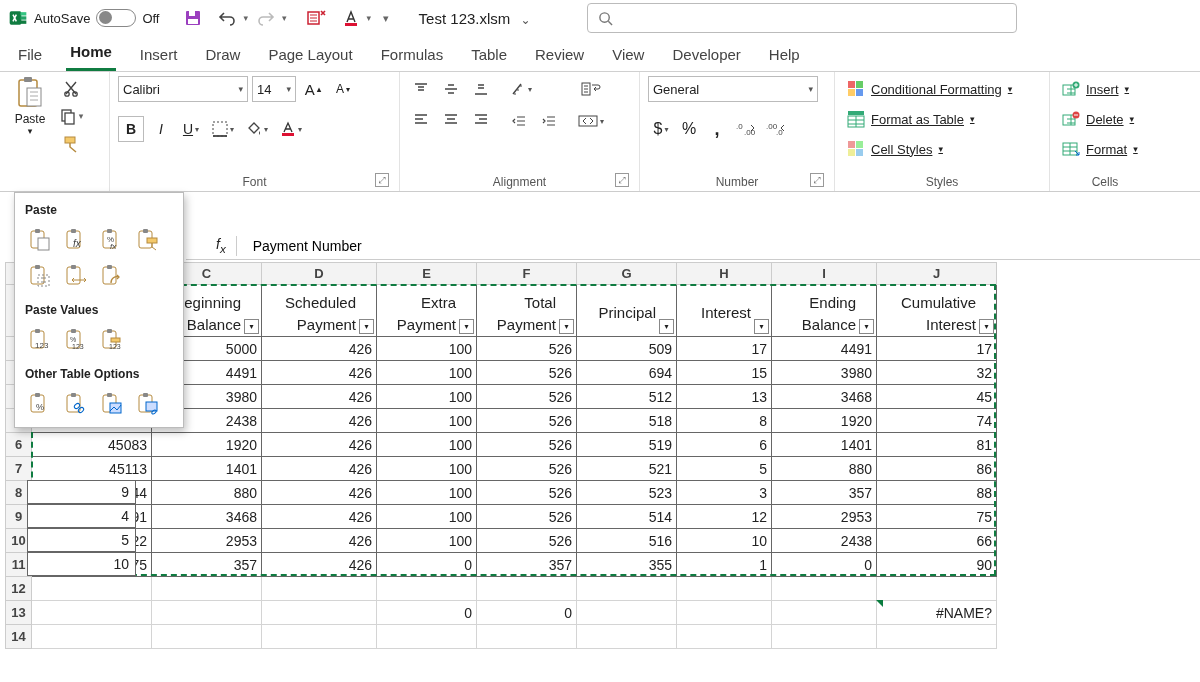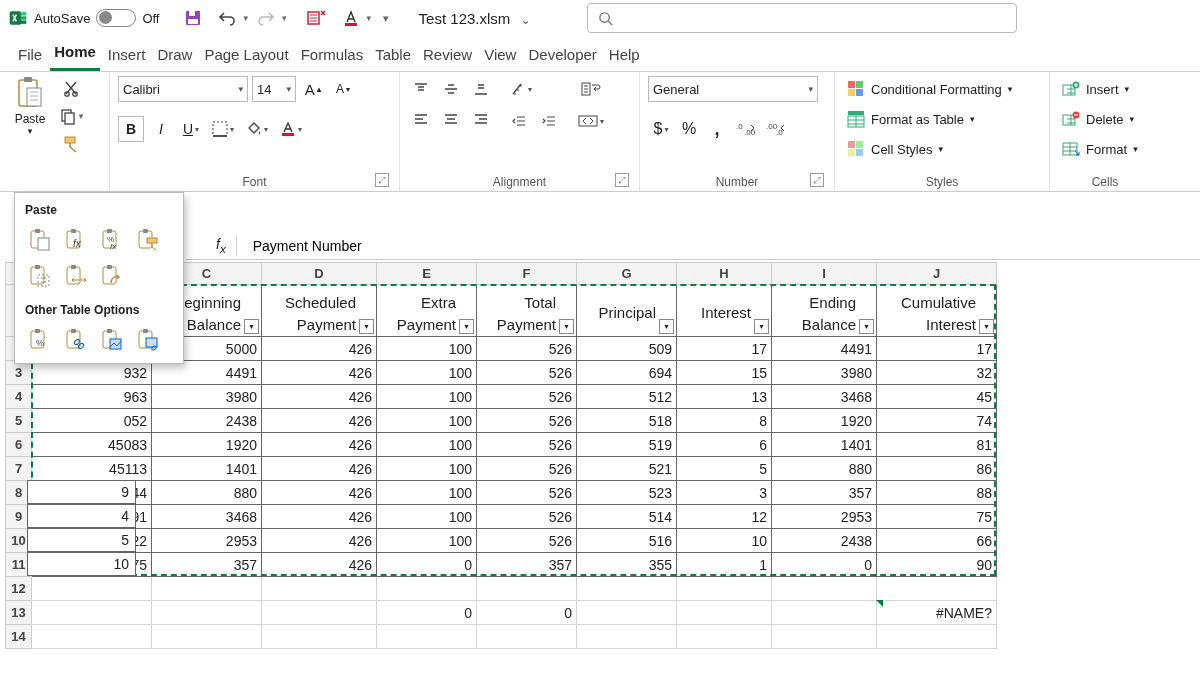--- a/index.html
+++ b/index.html
@@ -14,21 +14,21 @@
 .qat { display: flex; align-items: center; gap: 2px; margin-left: 12px; }
 .qat-btn { width: 32px; height: 28px; display: flex; align-items: center; justify-content: center; background: transparent; border: none; cursor: pointer; }
 .qat-sep { width: 10px; }
 .chev { font-size: 9px; color: #666; margin-left: -2px; }
 .filename { margin-left: 24px; font-size: 15px; color: #222; }
 .filename .chev2 { font-size: 12px; color: #555; margin-left: 6px; }
 .search-box { margin-left: 50px; flex: 0 0 430px; height: 30px; border: 1px solid #bbb; border-radius: 4px; display: flex; align-items: center; padding: 0 10px; gap: 8px; color: #666; }
 .search-box input { border: none; outline: none; flex: 1; font-size: 14px; color: #444; }
 
 
-.tabs { display: flex; align-items: flex-end; height: 36px; padding: 0 14px; gap: 4px; border-bottom: 1px solid #d0d0d0; }
+.tabs { display: flex; align-items: flex-end; height: 36px; padding: 0 14px; gap: 20px; border-bottom: 1px solid #d0d0d0; }
 .tab { font-size: 15px; color: #444; padding: 6px 4px 8px; cursor: pointer; }
 .tab.active { font-weight: 600; border-bottom: 3px solid #107c41; color: #222; }
 
 
 .ribbon { display: flex; height: 120px; border-bottom: 1px solid #ccc; background: #fff; }
 .group { display: flex; flex-direction: column; padding: 4px 8px 2px; border-right: 1px solid #e3e3e3; position: relative; }
 .group-body { flex: 1; display: flex; align-items: flex-start; gap: 6px; }
 .group-label { text-align: center; font-size: 12px; color: #555; padding-top: 2px; position: relative; }
 .launcher { position: absolute; right: 2px; bottom: 2px; width: 14px; height: 14px; border: 1px solid #999; font-size: 9px; display: flex; align-items: center; justify-content: center; color: #666; }
 
@@ -51,21 +51,21 @@
 .rbtn .dd { font-size: 8px; color: #555; }
 
 .align-grid { display: grid; grid-template-columns: repeat(3, 26px); grid-gap: 4px; }
 .align-extra { display: flex; flex-direction: column; gap: 6px; margin-left: 6px; }
 .hstack { display: flex; gap: 4px; align-items: center; }
 
 .num-combo { width: 170px; }
 .num-row2 { display: flex; gap: 2px; margin-top: 8px; }
 
 .styles-col { display: flex; flex-direction: column; gap: 4px; }
-.style-btn { display: flex; align-items: center; gap: 6px; height: 26px; padding: 0 4px; cursor: pointer; font-size: 13px; }
+.style-btn { display: flex; align-items: center; gap: 6px; height: 26px; padding: 0 4px; cursor: pointer; font-size: 13px; text-decoration: underline; }
 .style-btn .dd { font-size: 9px; }
 
 .cells-col { display: flex; flex-direction: column; gap: 4px; }
 
 
 .paste-panel { position: absolute; left: 14px; top: 192px; width: 170px; background: #fff; border: 1px solid #bbb; box-shadow: 2px 4px 8px rgba(0,0,0,0.25); z-index: 100; padding: 6px 4px 0; }
 .paste-panel h4 { font-size: 12px; font-weight: 700; padding: 4px 6px; color: #222; }
 .paste-opts { display: flex; flex-wrap: wrap; gap: 6px; padding: 4px 6px 8px; }
 .paste-opt { width: 30px; height: 30px; display: flex; align-items: center; justify-content: center; cursor: pointer; border: 1px solid transparent; }
 .paste-special { border-top: 1px solid #ddd; padding: 8px 10px; font-size: 13px; cursor: pointer; }
@@ -500,20 +500,46 @@
           <rect x="3" y="3" width="13" height="17" rx="2" fill="#fff" stroke="#b58a3f"></rect>
           <rect x="7" y="1" width="5" height="4" rx="1" fill="#888"></rect>
           <path d="M10 14l-2 2 2 2M20 14l2 2-2 2M8 16h14" stroke="#b58a3f" fill="none"></path>
         </svg>
       </div>
     <div class="paste-opt">
         <svg width="24" height="24" viewBox="0 0 24 24">
           <rect x="3" y="3" width="13" height="17" rx="2" fill="#fff" stroke="#b58a3f"></rect>
           <rect x="7" y="1" width="5" height="4" rx="1" fill="#888"></rect>
           <path d="M11 19a6 6 0 0 1 8-6m-2-2l2 2-2 2" stroke="#b58a3f" fill="none" stroke-width="1.3"></path>
+        </svg>
+      </div>
+  </div>
+  <h4>Paste Values</h4>
+  <div class="paste-opts">
+    <div class="paste-opt">
+        <svg width="24" height="24" viewBox="0 0 24 24">
+          <rect x="3" y="3" width="13" height="17" rx="2" fill="#fff" stroke="#b58a3f"></rect>
+          <rect x="7" y="1" width="5" height="4" rx="1" fill="#888"></rect>
+          <text x="7" y="20" font-size="8" fill="#444">123</text>
+        </svg>
+      </div>
+    <div class="paste-opt">
+        <svg width="24" height="24" viewBox="0 0 24 24">
+          <rect x="3" y="3" width="13" height="17" rx="2" fill="#fff" stroke="#b58a3f"></rect>
+          <rect x="7" y="1" width="5" height="4" rx="1" fill="#888"></rect>
+          <text x="6" y="14" font-size="7" fill="#444">%</text>
+          <text x="8" y="21" font-size="7" fill="#444">123</text>
+        </svg>
+      </div>
+    <div class="paste-opt">
+        <svg width="24" height="24" viewBox="0 0 24 24">
+          <rect x="3" y="3" width="13" height="17" rx="2" fill="#fff" stroke="#b58a3f"></rect>
+          <rect x="7" y="1" width="5" height="4" rx="1" fill="#888"></rect>
+          <rect x="11" y="10" width="9" height="4" fill="#f4c96b" stroke="#b58a3f"></rect>
+          <text x="9" y="21" font-size="7" fill="#444">123</text>
         </svg>
       </div>
   </div>
   <h4>Other Table Options</h4>
   <div class="paste-opts">
     <div class="paste-opt">
         <svg width="24" height="24" viewBox="0 0 24 24">
           <rect x="3" y="3" width="13" height="17" rx="2" fill="#fff" stroke="#b58a3f"></rect>
           <rect x="7" y="1" width="5" height="4" rx="1" fill="#888"></rect>
           <text x="8" y="18" font-size="9" fill="#444">%</text>

